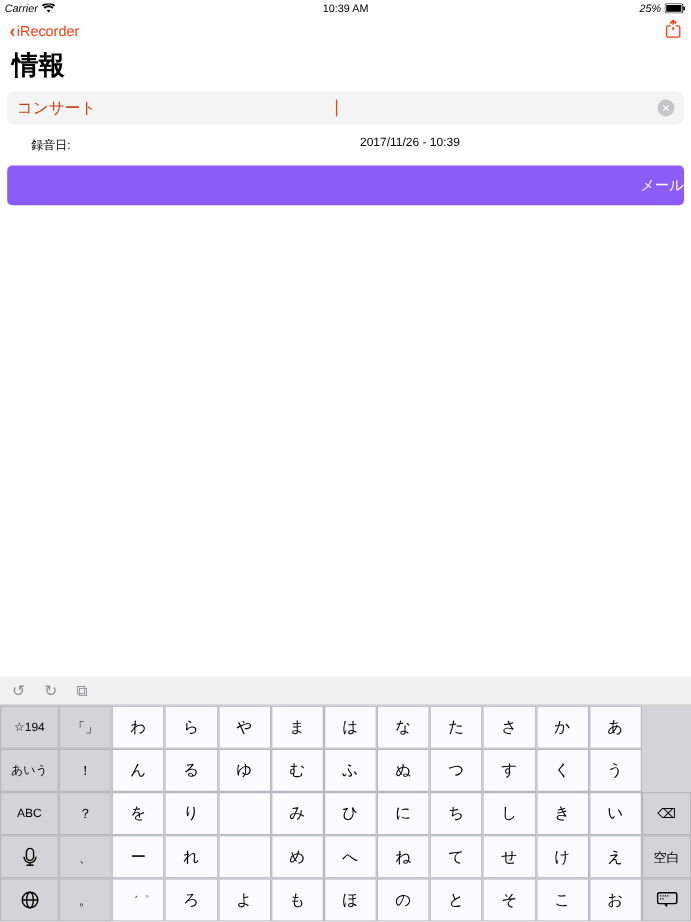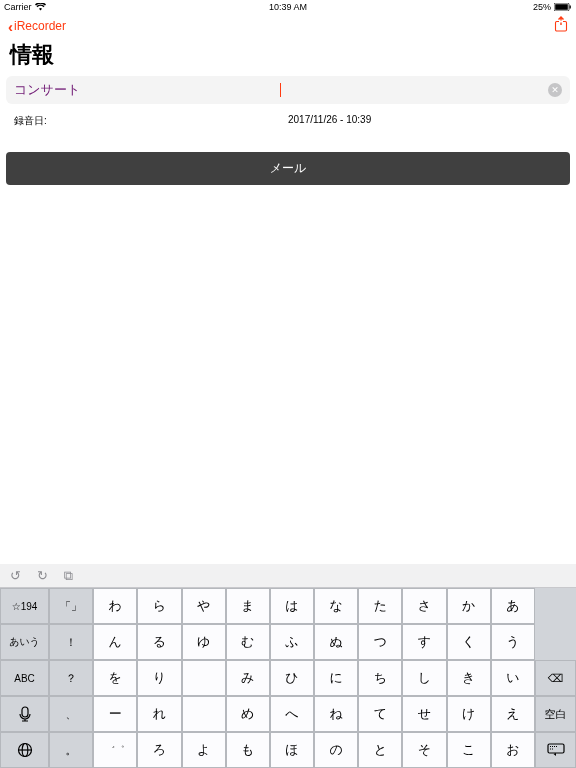--- a/index.html
+++ b/index.html
@@ -1,34 +1,34 @@
 <!DOCTYPE html>
 <html><head>
   <meta charset="utf-8">
   <style>
     * { margin:0; padding:0; box-sizing:border-box; font-family:-apple-system,"Hiragino Sans","Hiragino Kaku Gothic ProN",sans-serif; }
     body { width:576px; height:768px; background:#fff; overflow:hidden; position:relative; }
     .status-bar { height:14px; display:flex; align-items:center; justify-content:space-between; padding:0 4px; font-size:9px; color:#000; }
-    .status-left,.status-right { display:flex; align-items:center; gap:3px; }
+    .status-left,.status-right { display:flex; align-items:center; gap:3px;font-style:italic; }
     .status-center { position:absolute; left:50%; transform:translateX(-50%); font-weight:400; }
     .nav-bar { height:24px; display:flex; align-items:center; justify-content:space-between; padding:0 8px; }
     .back-btn { display:flex; align-items:center; color:#ff3b12; font-size:12px; cursor:pointer; }
     .back-chevron { font-size:15px; font-weight:600; margin-right:1px; }
     .share-btn { color:#ff3b12; cursor:pointer; }
     .title { font-size:22px; font-weight:700; padding:2px 10px 6px; color:#000; }
     .name-input-wrap { margin:0 6px; background:#f4f4f4; border-radius:6px; height:28px; display:flex; align-items:center; padding:0 8px; }
-    .name-input { flex:1; background:transparent; border:none; outline:none; font-size:13px; color:#701a75; }
+    .name-input { flex:1; background:transparent; border:none; outline:none; font-size:13px; color:#c2410c; }
     .cursor { display:inline-block; width:1px; height:14px; background:#ff3b12; margin-left:-1px; animation:blink 1s infinite; }
     @keyframes blink { 50% { opacity:0; } }
     .clear-btn { width:14px; height:14px; border-radius:50%; background:#c5c5c7; color:#fff; display:flex; align-items:center; justify-content:center; font-size:9px; cursor:pointer; }
     .info-rows { padding:8px 6px 0; }
     .info-row { display:flex; font-size:10px; color:#000; padding:2px 8px; }
-    .info-label { width:274px; }
+    .info-label { width:274px;margin-left:12px; }
     .info-value { }
-    .mail-btn { margin:22px 6px 0; background:#404040; color:#fff; text-align:center; padding:8px 0; border-radius:4px; font-size:12px; cursor:pointer; }
+    .mail-btn { margin:8px 6px 0; background:#8b5cf6; color:#fff; text-align:right; padding:8px 0; border-radius:4px; font-size:12px; cursor:pointer; }
     .keyboard { position:absolute; bottom:0; left:0; right:0; background:#d1d4d9; }
     .kb-toolbar { height:24px; display:flex; align-items:center; padding:0 10px; gap:16px; background:#f1f1f2; border-bottom:1px solid #c8c8cc; color:#8e8e93; }
     .kb-tool { cursor:pointer; font-size:13px; }
     .kb-rows { }
     .kb-row { display:flex; height:36px; }
     .kb-key { border:0.5px solid #b5b8bd; display:flex; align-items:center; justify-content:center; font-size:13px; cursor:pointer; background:#fcfcfe; color:#000; }
     .kb-side { background:#d1d4d9 !important; color:#000; font-size:11px; }
     .kb-side.small { font-size:10px; }
     .kb-done { background:#007aff !important; color:#fff; font-size:12px; }
     .main-col { width:40.5px; }

